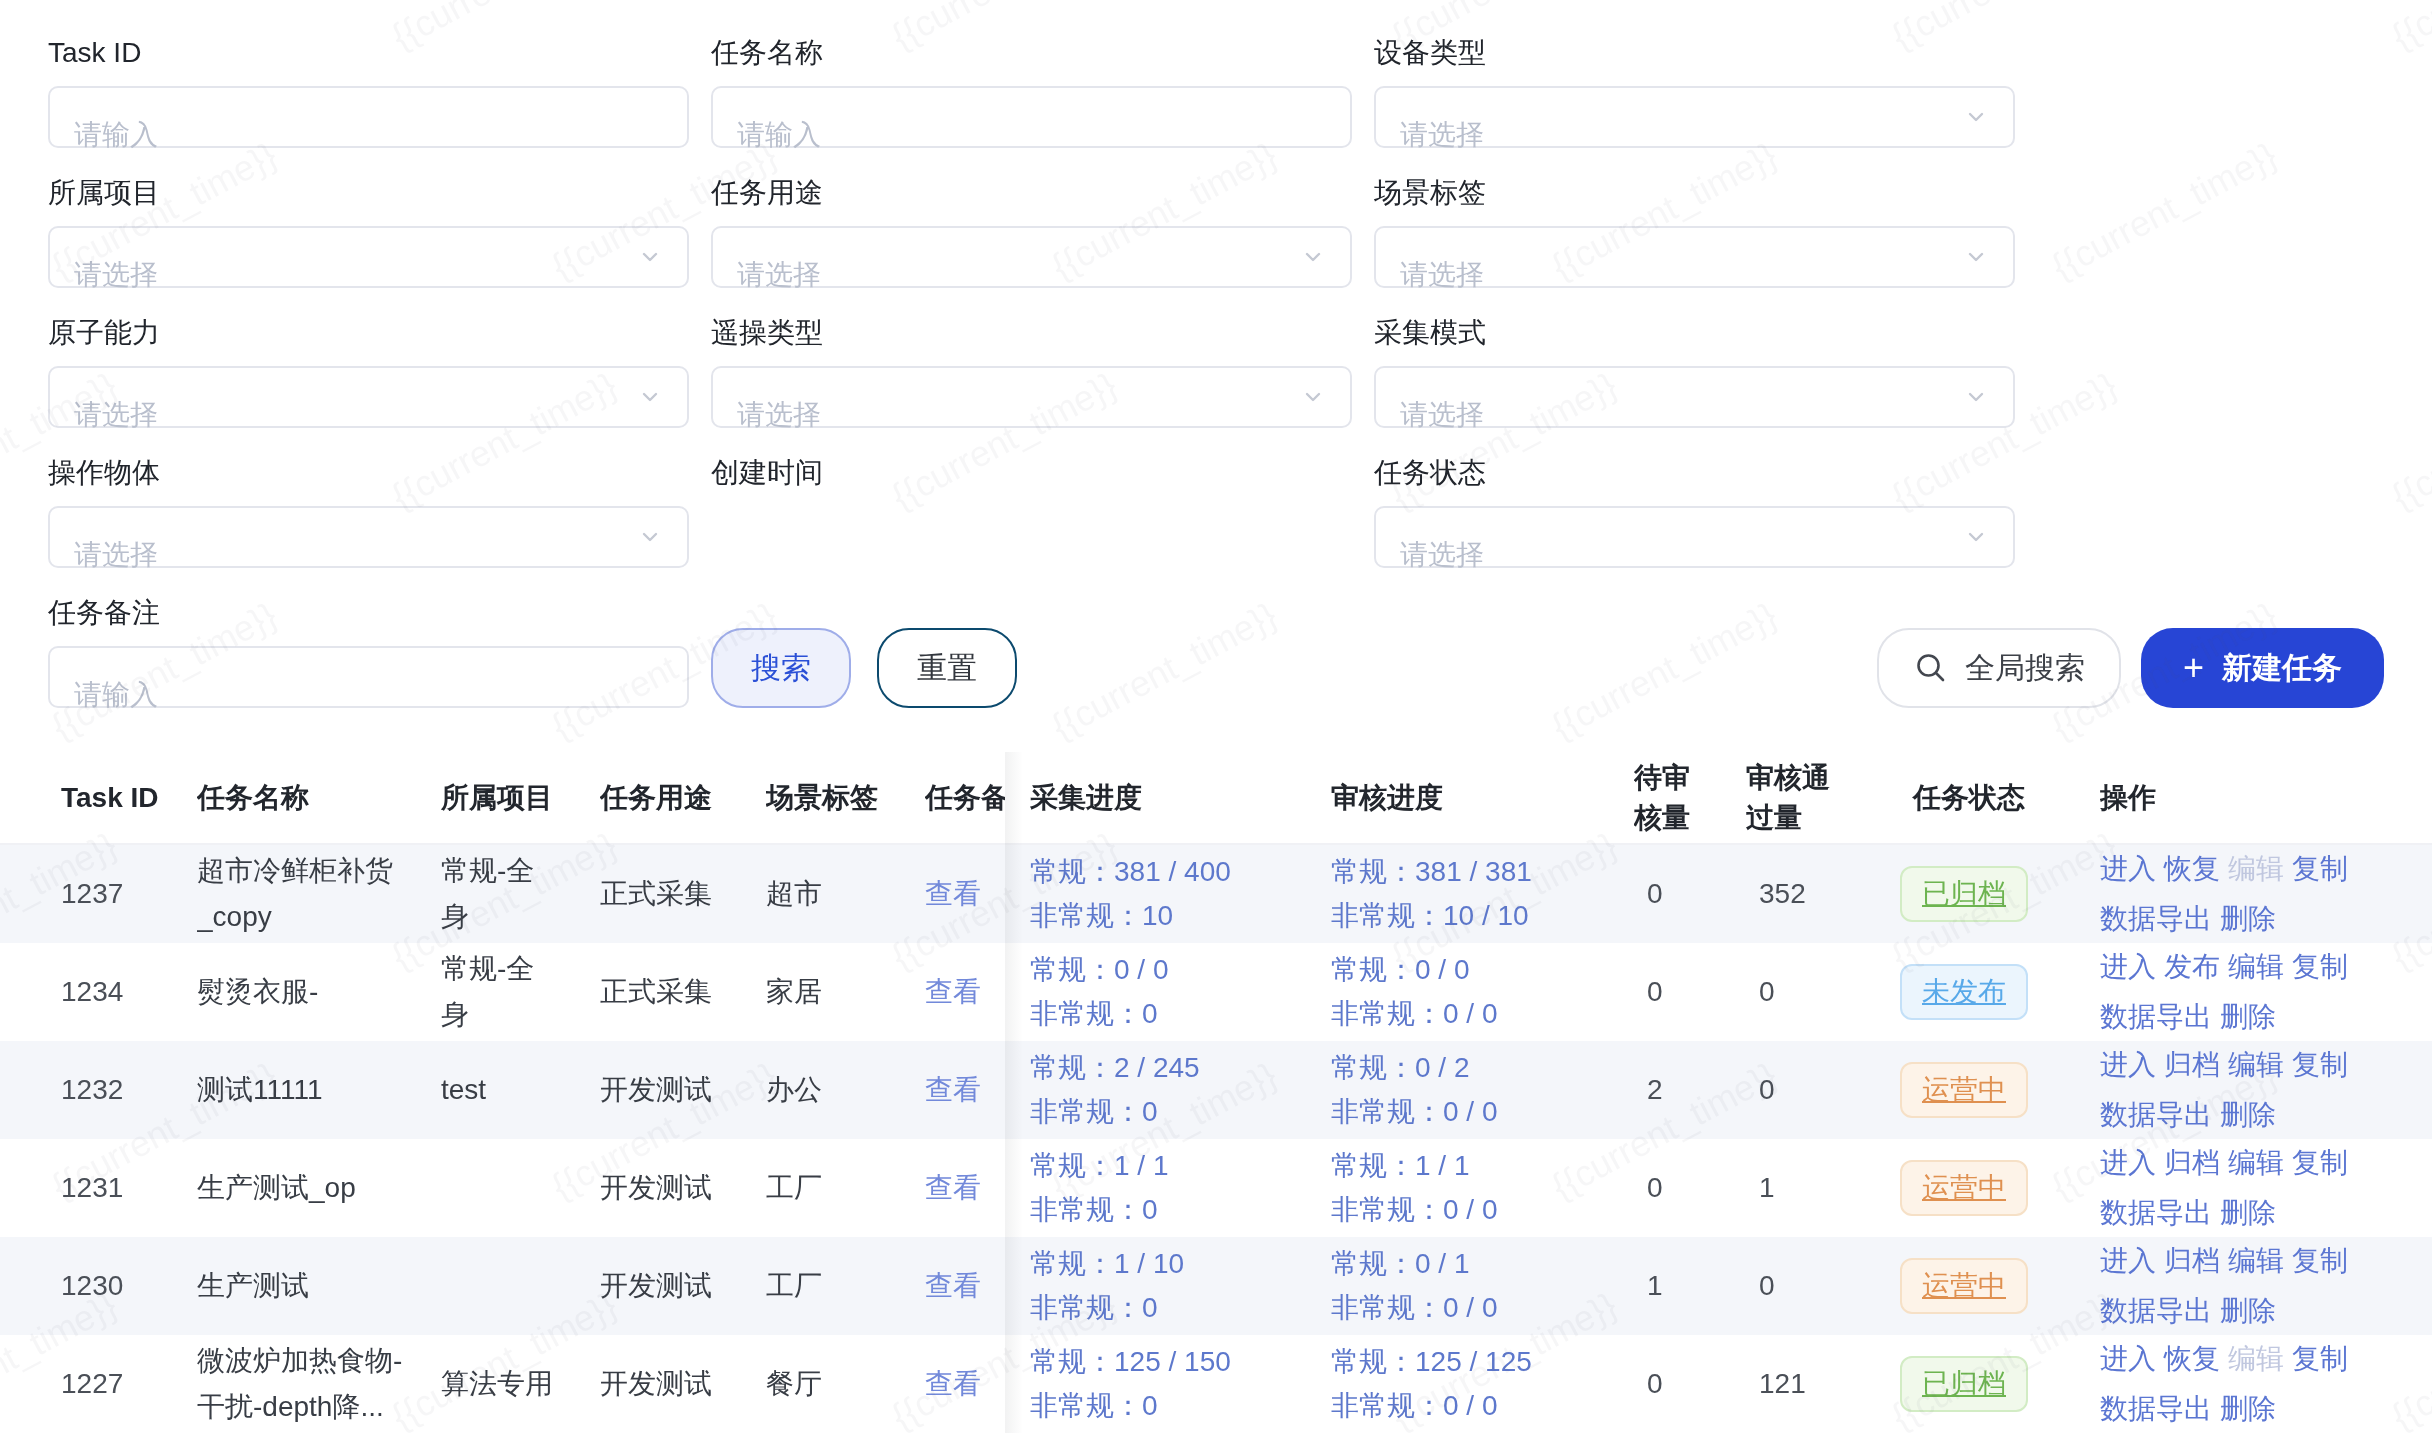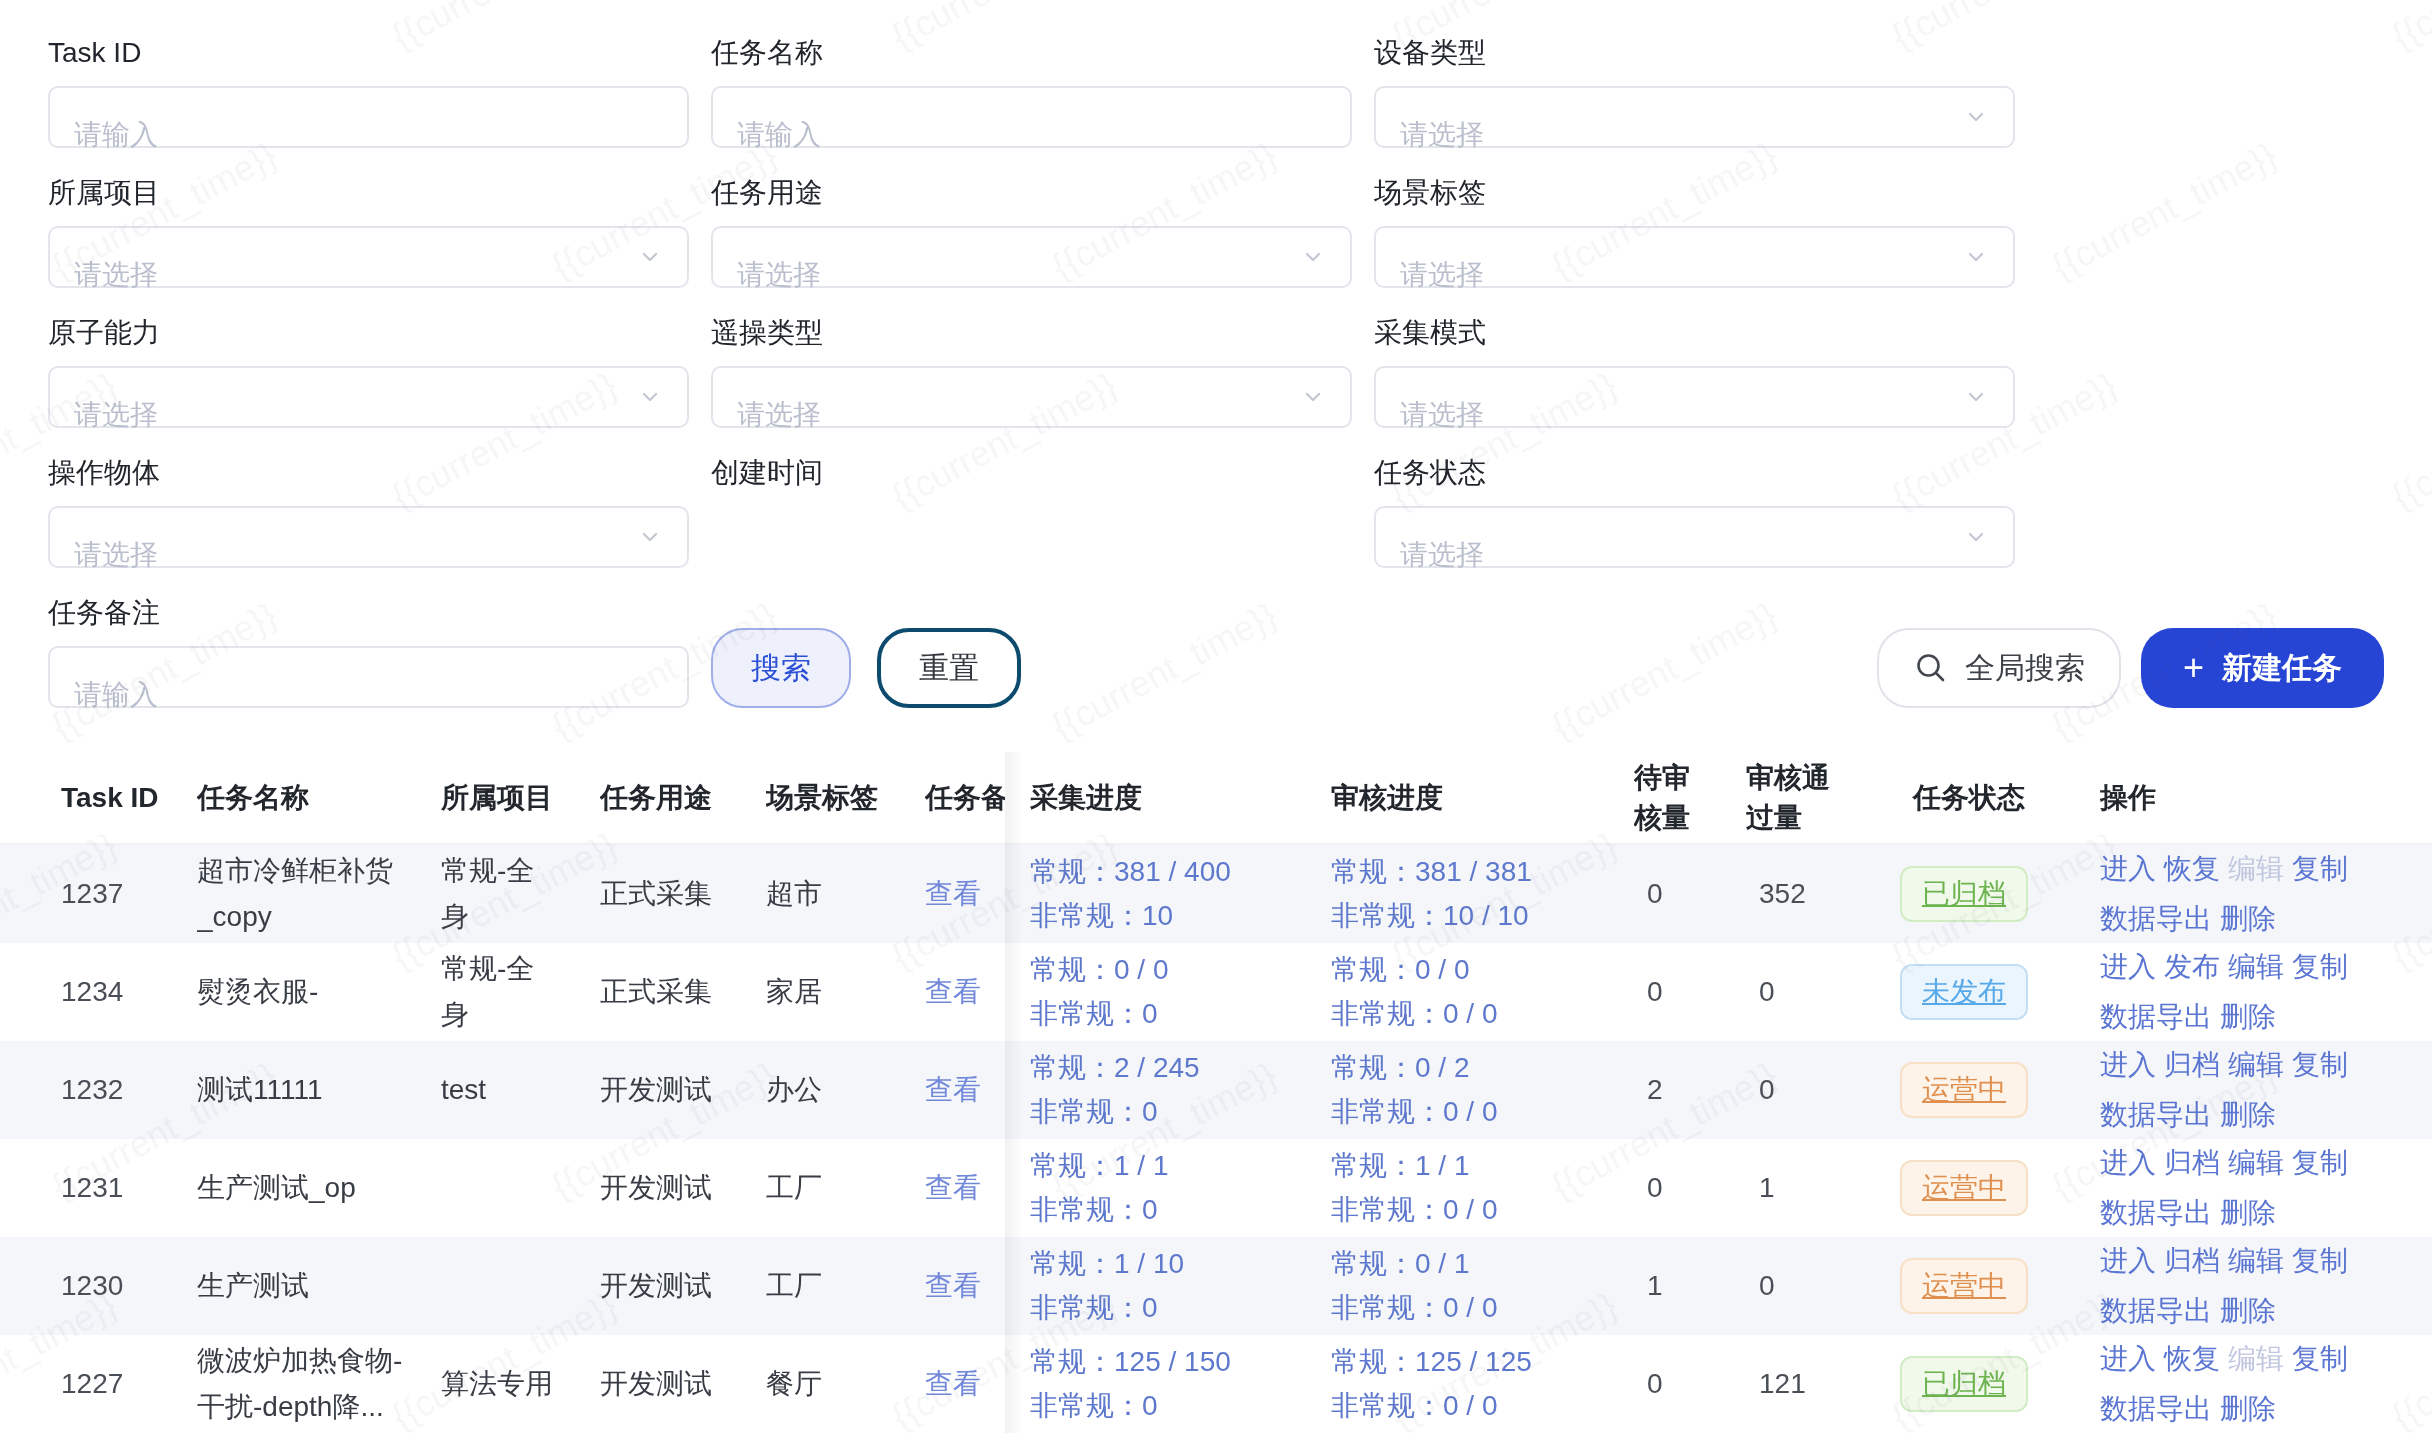--- a/index.html
+++ b/index.html
@@ -25,21 +25,21 @@
   .daterange .seg { flex:1; text-align:center; }
   .daterange .sep { color:#2b2f36; padding:0 6px; }
 
   .filter-bottom { margin-top:28px; display:flex; align-items:flex-end; }
   .remark-field { width:641px; }
   .btn { height:80px; border-radius:32px; font-size:30px; display:inline-flex;
     align-items:center; justify-content:center; cursor:pointer; white-space:nowrap; }
   .btn-search { margin-left:22px; padding:0 38px; background:var(--search-bg);
     border:2px solid var(--search-border); color:var(--search-text); }
   .btn-reset  { margin-left:26px; padding:16px 38px; background:#fff;
-    border:4px solid #0c4a6e; color:#33373e; }
+    border:2px solid #0c4a6e; color:#33373e; }
   .spacer { flex:1; }
   .btn-global { padding:0 34px; background:#fff; border:2px solid #e1e3e9; color:#3d4148; gap:16px; }
   .btn-new { margin-left:20px; padding:0 42px; background:var(--primary); border:none;
     color:#fff; gap:18px; }
   .btn-new .plus { font-size:36px; line-height:36px; font-weight:400; }
 
   
   .table { position:relative; margin-top:44px; }
   .thead { display:flex; height:93px; font-weight:700; font-size:28px; color:var(--headc);
     border-bottom:2px solid #f0f1f5; }

